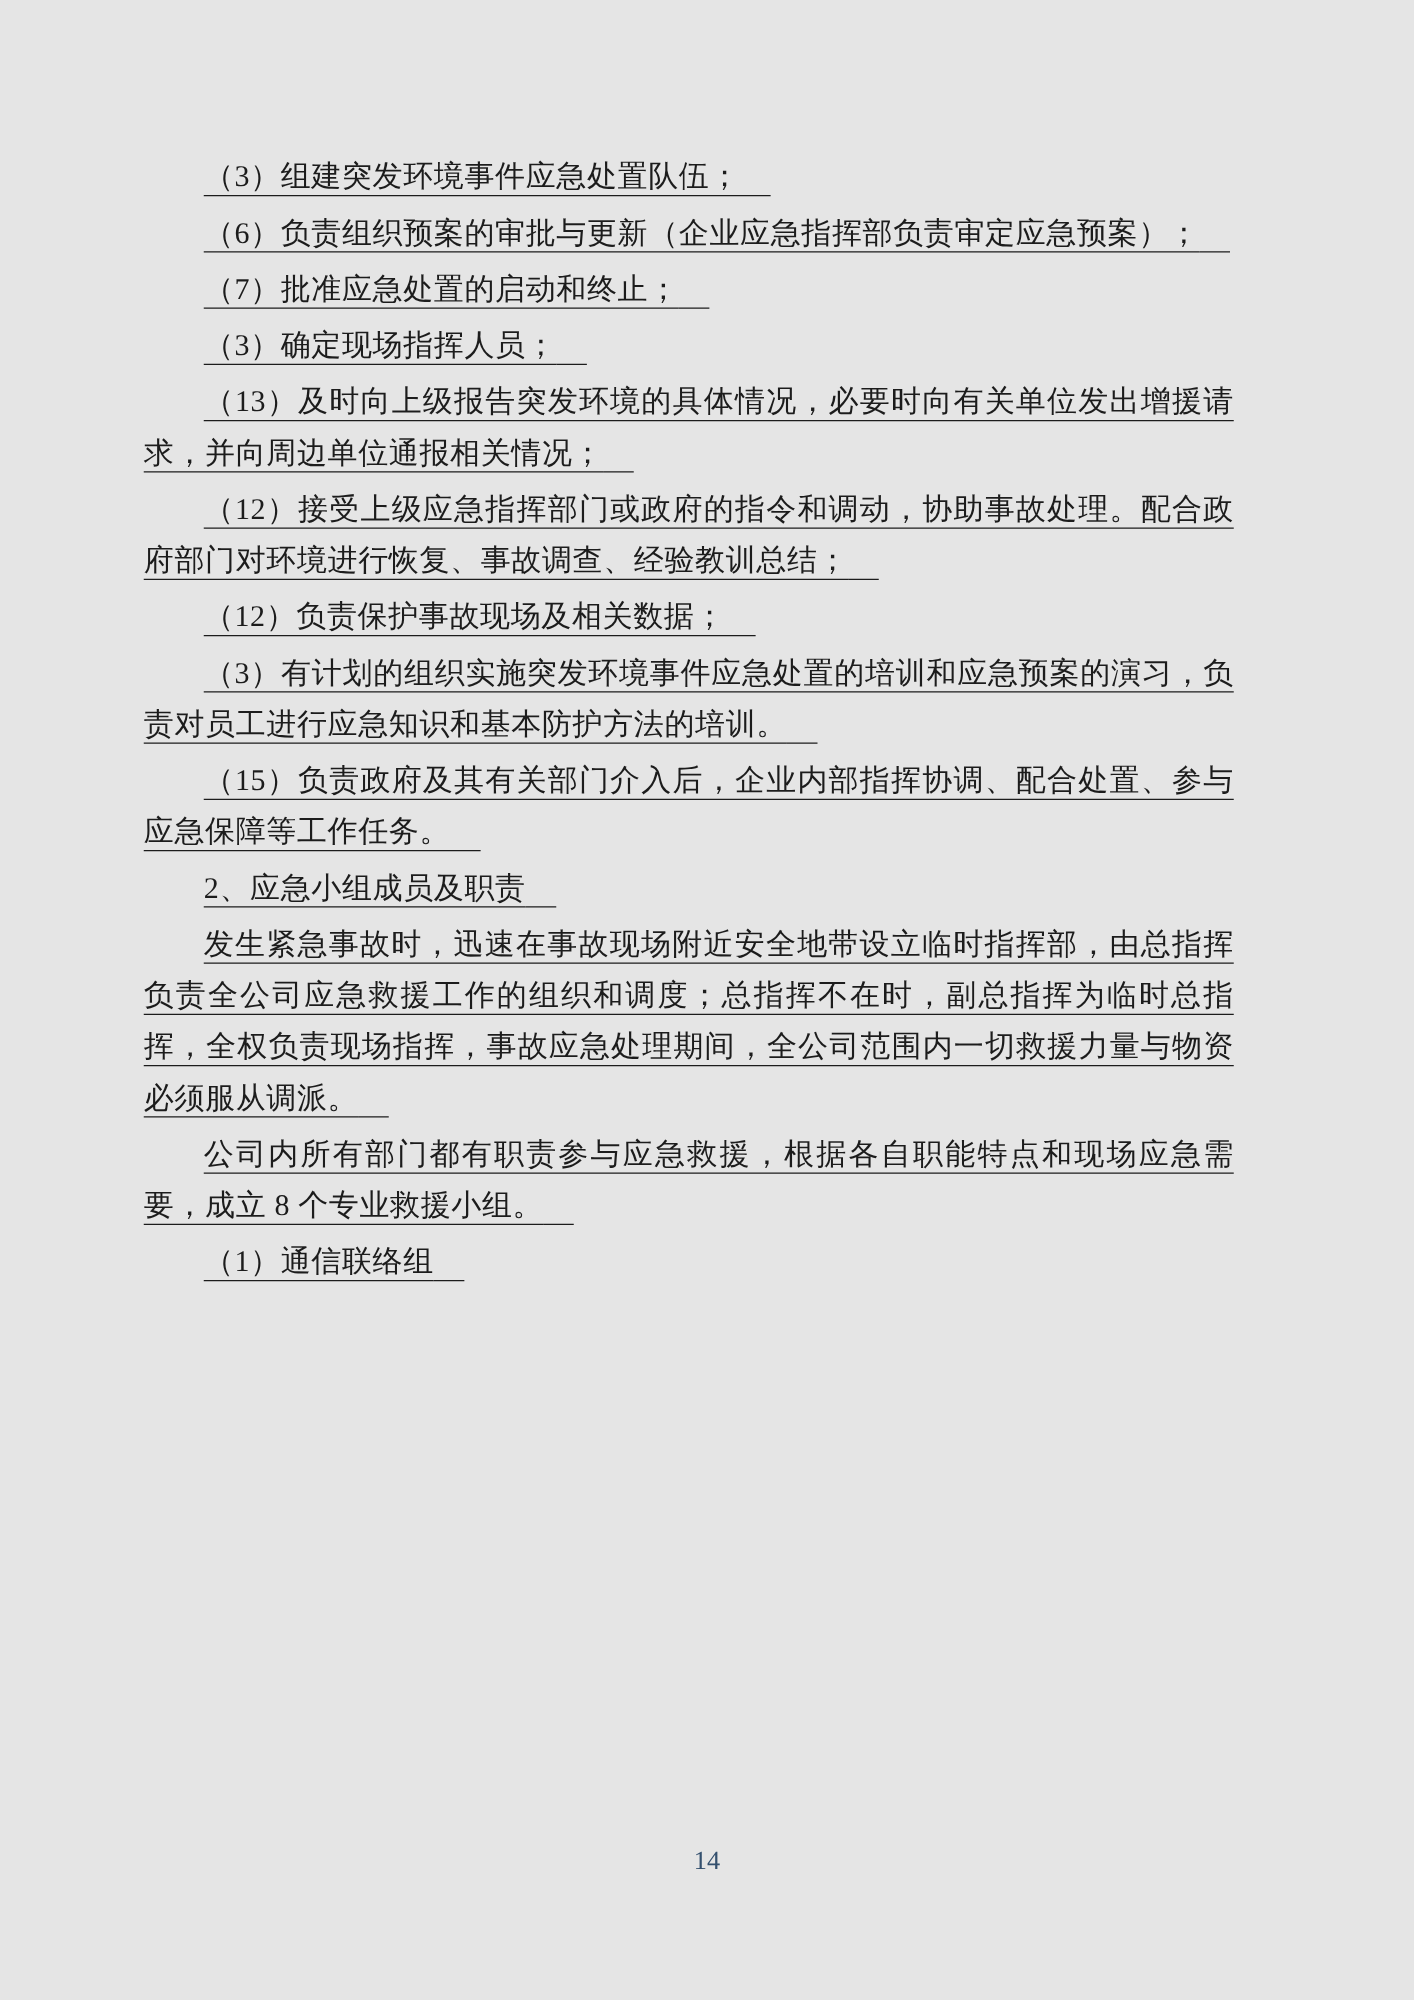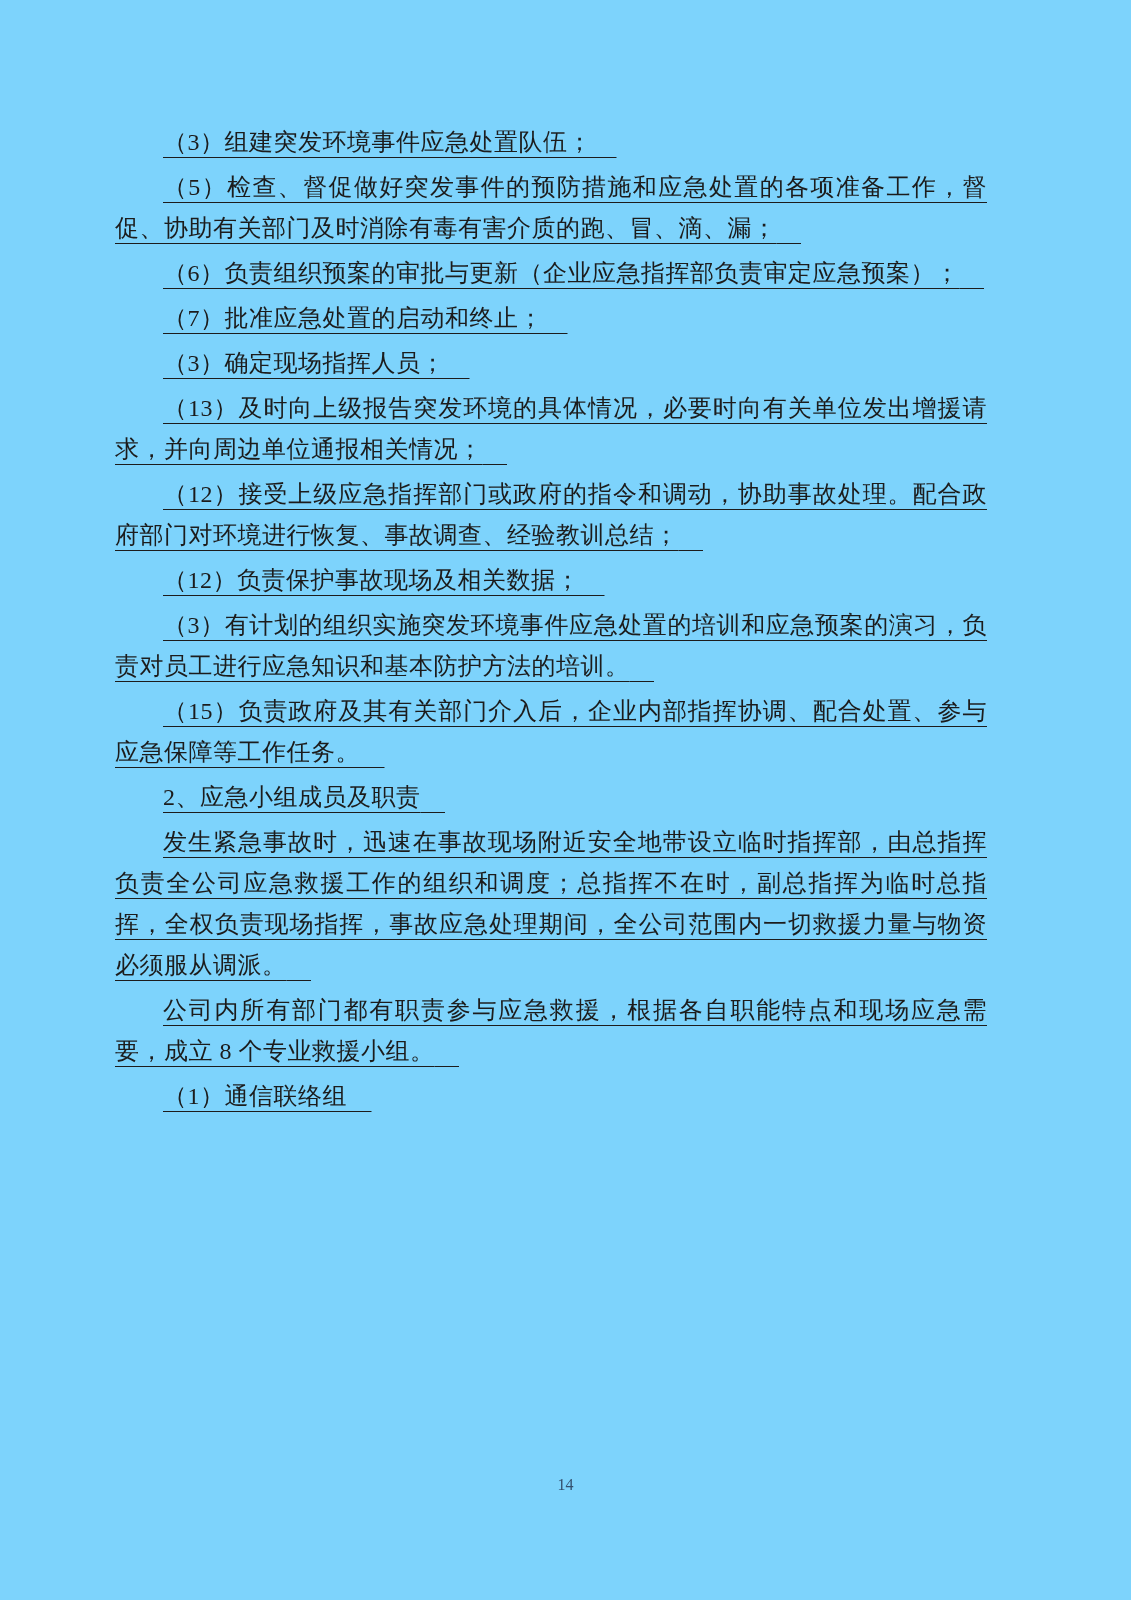--- a/index.html
+++ b/index.html
@@ -4,21 +4,21 @@
 <style>
   html, body {
     margin: 0;
     padding: 0;
     background: #ffffff;
   }
   .page {
     position: relative;
     width: 1131px;
     height: 1600px;
-    background: #7dd3fc;
+    background: #e5e5e5;
     overflow: hidden;
     font-family: "Liberation Serif", "DejaVu Serif", serif;
   }
   .doc-body {
     position: absolute;
     left: 115px;
     top: 122px;
     width: 872px;
   }
   .para {
@@ -40,32 +40,31 @@
   }
   .para.no-tail::after {
     content: "";
   }
   .footer {
     position: absolute;
     left: 0;
     top: 1476px;
     width: 100%;
     text-align: center;
-    font-size: 16px;
+    font-size: 21px;
     color: #34506e;
     font-family: "Liberation Serif", "DejaVu Serif", serif;
   }
 </style>
 </head>
 <body>
 
 <div class="page">
   <div class="doc-body">
     <p class="para">（3）组建突发环境事件应急处置队伍；</p>
-    <p class="para">（5）检查、督促做好突发事件的预防措施和应急处置的各项准备工作，督促、协助有关部门及时消除有毒有害介质的跑、冒、滴、漏；</p>
     <p class="para">（6）负责组织预案的审批与更新（企业应急指挥部负责审定应急预案）；</p>
     <p class="para">（7）批准应急处置的启动和终止；</p>
     <p class="para">（3）确定现场指挥人员；</p>
     <p class="para">（13）及时向上级报告突发环境的具体情况，必要时向有关单位发出增援请求，并向周边单位通报相关情况；</p>
     <p class="para">（12）接受上级应急指挥部门或政府的指令和调动，协助事故处理。配合政府部门对环境进行恢复、事故调查、经验教训总结；</p>
     <p class="para">（12）负责保护事故现场及相关数据；</p>
     <p class="para">（3）有计划的组织实施突发环境事件应急处置的培训和应急预案的演习，负责对员工进行应急知识和基本防护方法的培训。</p>
     <p class="para">（15）负责政府及其有关部门介入后，企业内部指挥协调、配合处置、参与应急保障等工作任务。</p>
     <p class="para">2、应急小组成员及职责</p>
     <p class="para">发生紧急事故时，迅速在事故现场附近安全地带设立临时指挥部，由总指挥负责全公司应急救援工作的组织和调度；总指挥不在时，副总指挥为临时总指挥，全权负责现场指挥，事故应急处理期间，全公司范围内一切救援力量与物资必须服从调派。</p>

